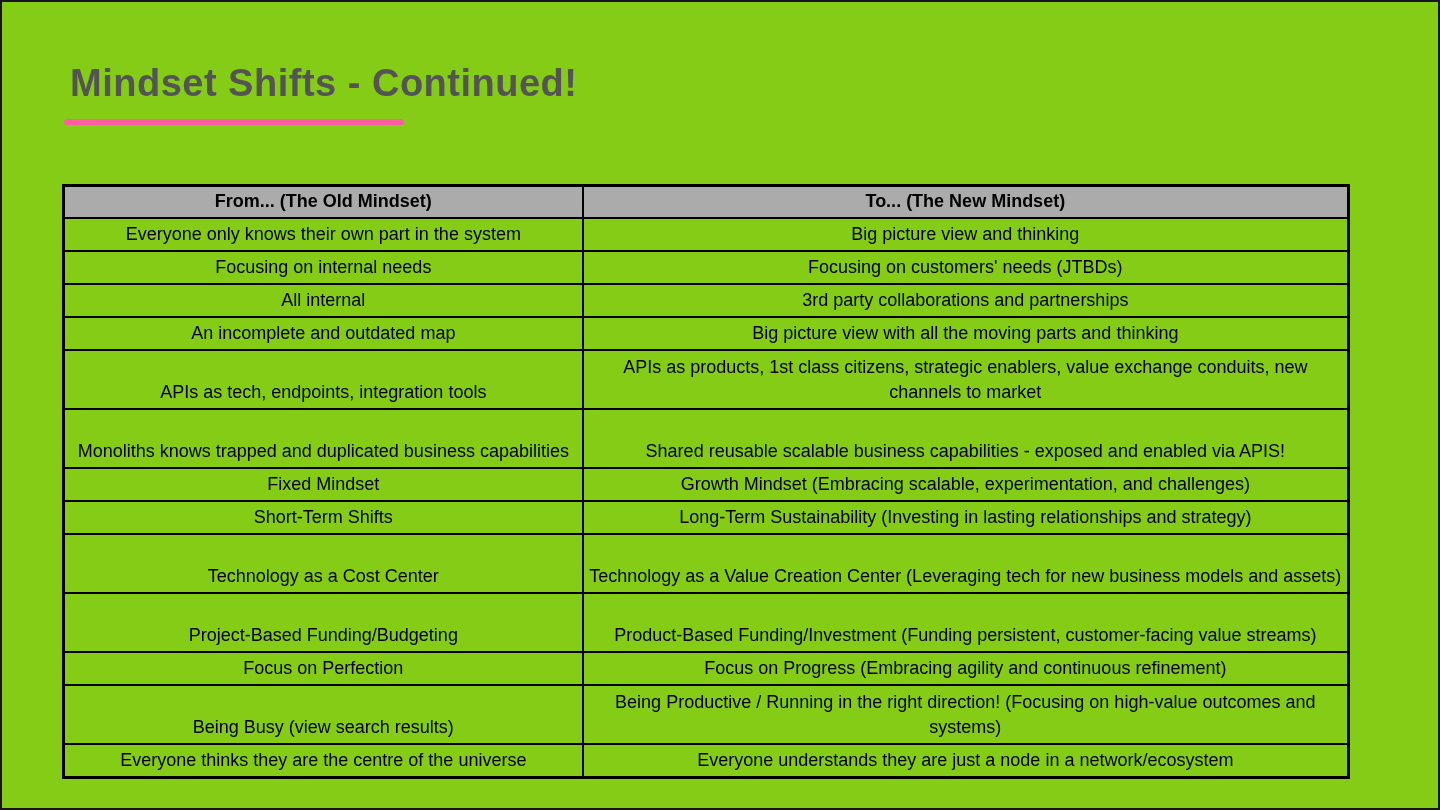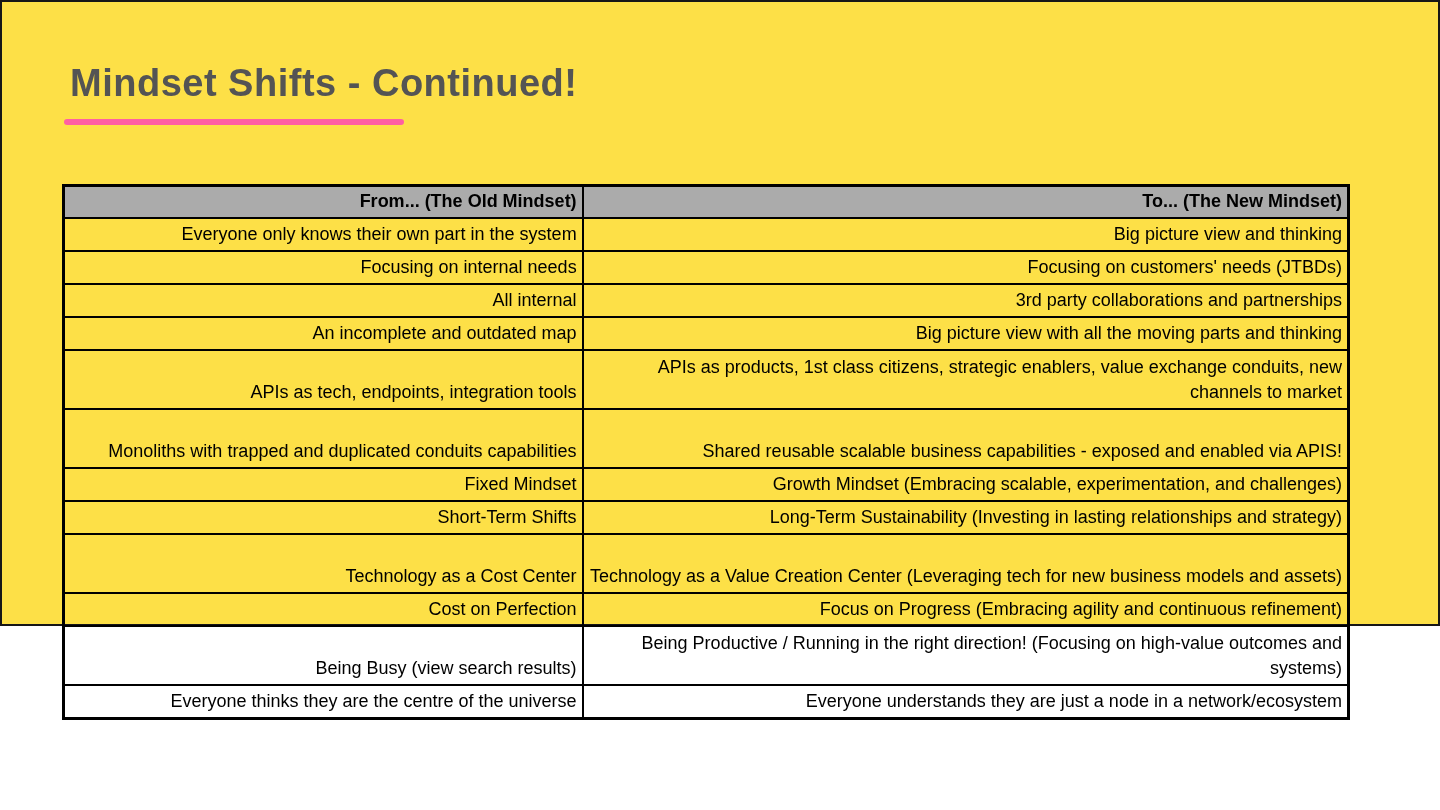--- a/index.html
+++ b/index.html
@@ -2,22 +2,22 @@
 <html style="--accent: #ff5fa2; --header_bg: #ababab; --title_color: #545454;"><head>
 <meta charset="utf-8">
 <style>
   * { margin: 0; padding: 0; box-sizing: border-box; }
   html, body { width: 1440px; height: 810px; background: #ffffff; }
   body { font-family: "Liberation Sans", sans-serif; overflow: hidden; }
 
   .slide {
     position: relative;
     width: 1440px;
-    height: 626px;
-    background: #fde047;
+    height: 810px;
+    background: #84cc16;
     border: 2px solid #161616;
   }
 
   .title {
     position: absolute;
     left: 68px;
     top: 60px;
     font-size: 38px;
     font-weight: bold;
     color: var(--title_color, #545454);
@@ -43,21 +43,21 @@
     border-collapse: collapse;
     border: 3px solid #000000;
     font-size: 18px;
     color: #000000;
     table-layout: fixed;
   }
 
   table.mindset th,
   table.mindset td {
     border: 2px solid #000000;
-    text-align: right;
+    text-align: center;
     padding: 2px 5px 3px 5px;
     line-height: 25px;
     vertical-align: bottom;
     word-wrap: break-word;
   }
 
   table.mindset th {
     background: var(--header_bg, #ababab);
     font-weight: bold;
     vertical-align: middle;
@@ -102,37 +102,41 @@
         </tr>
         <tr class="row-single">
           <td>An incomplete and outdated map</td>
           <td>Big picture view with all the moving parts and thinking</td>
         </tr>
         <tr class="row-tall">
           <td>APIs as tech, endpoints, integration tools</td>
           <td>APIs as products, 1st class citizens, strategic enablers, value exchange conduits, new channels to market</td>
         </tr>
         <tr class="row-tall">
-          <td>Monoliths with trapped and duplicated conduits capabilities</td>
+          <td>Monoliths knows trapped and duplicated business capabilities</td>
           <td>Shared reusable scalable business capabilities - exposed and enabled via APIS!</td>
         </tr>
         <tr class="row-single">
           <td>Fixed Mindset</td>
           <td>Growth Mindset (Embracing scalable, experimentation, and challenges)</td>
         </tr>
         <tr class="row-single">
           <td>Short-Term Shifts</td>
           <td>Long-Term Sustainability (Investing in lasting relationships and strategy)</td>
         </tr>
         <tr class="row-tall">
           <td>Technology as a Cost Center</td>
           <td>Technology as a Value Creation Center (Leveraging tech for new business models and assets)</td>
         </tr>
+        <tr class="row-tall">
+          <td>Project-Based Funding/Budgeting</td>
+          <td>Product-Based Funding/Investment (Funding persistent, customer-facing value streams)</td>
+        </tr>
         <tr class="row-single">
-          <td>Cost on Perfection</td>
+          <td>Focus on Perfection</td>
           <td>Focus on Progress (Embracing agility and continuous refinement)</td>
         </tr>
         <tr class="row-tall">
           <td>Being Busy (view search results)</td>
           <td>Being Productive / Running in the right direction! (Focusing on high-value outcomes and systems)</td>
         </tr>
         <tr class="row-single">
           <td>Everyone thinks they are the centre of the universe</td>
           <td>Everyone understands they are just a node in a network/ecosystem</td>
         </tr>

